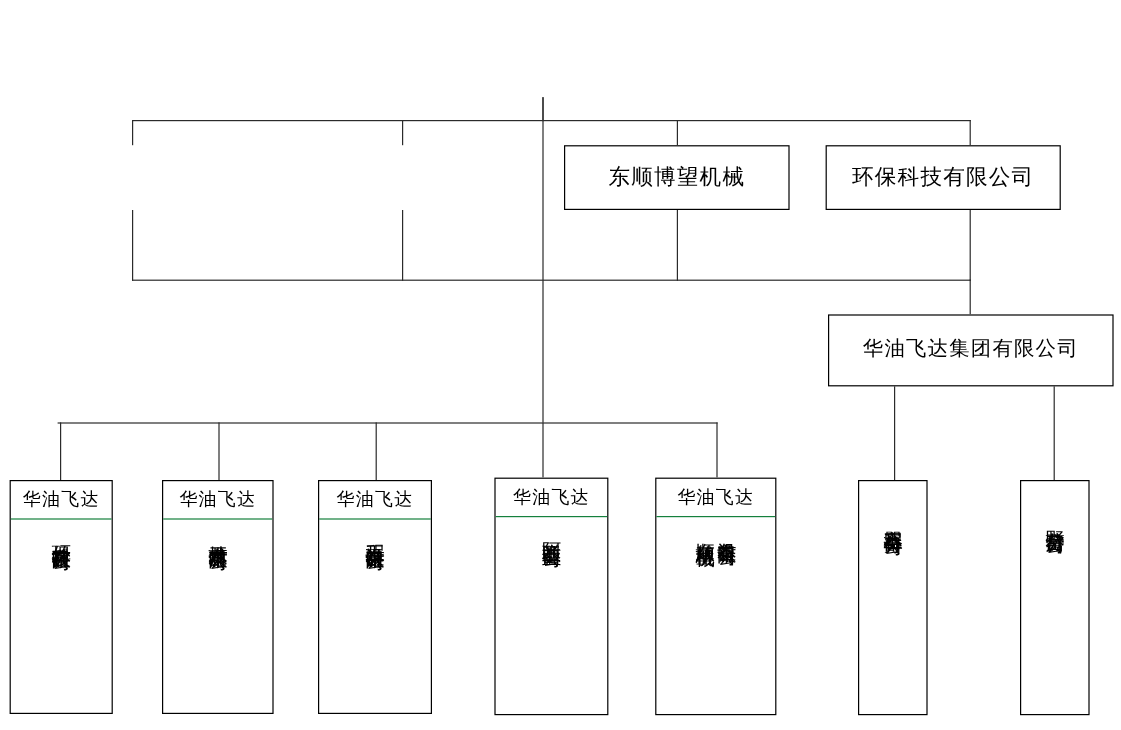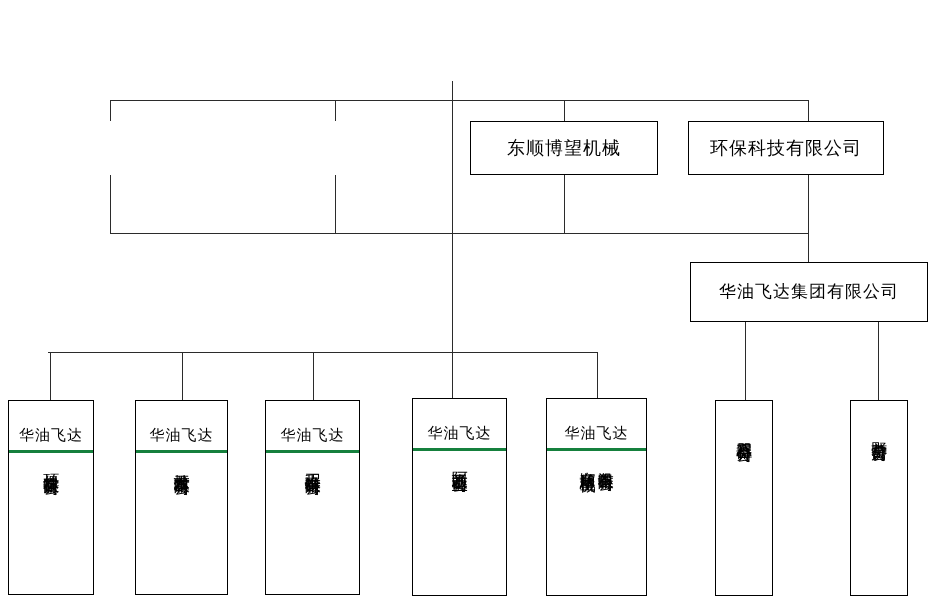--- a/index.html
+++ b/index.html
@@ -51,29 +51,28 @@
     position:absolute;
     box-sizing:border-box;
     border:1px solid #000000;
     background:#ffffff;
     display:flex;
     flex-direction:column;
     align-items:stretch;
   }
   .sub-head{
     box-sizing:border-box;
-    border-bottom:3px solid #15803d;
+    border-bottom:1px solid #15803d;
     height:32px;
     display:flex;
     align-items:center;
     justify-content:center;
     font-size:15px;
     letter-spacing:1px;
     flex:0 0 auto;
-    margin-top:20px;
   }
   .sub-body{
     flex:1 1 auto;
     display:flex;
     flex-direction:row-reverse;
     justify-content:center;
     align-items:flex-start;
     padding-top:8px;
     gap:2px;
   }

